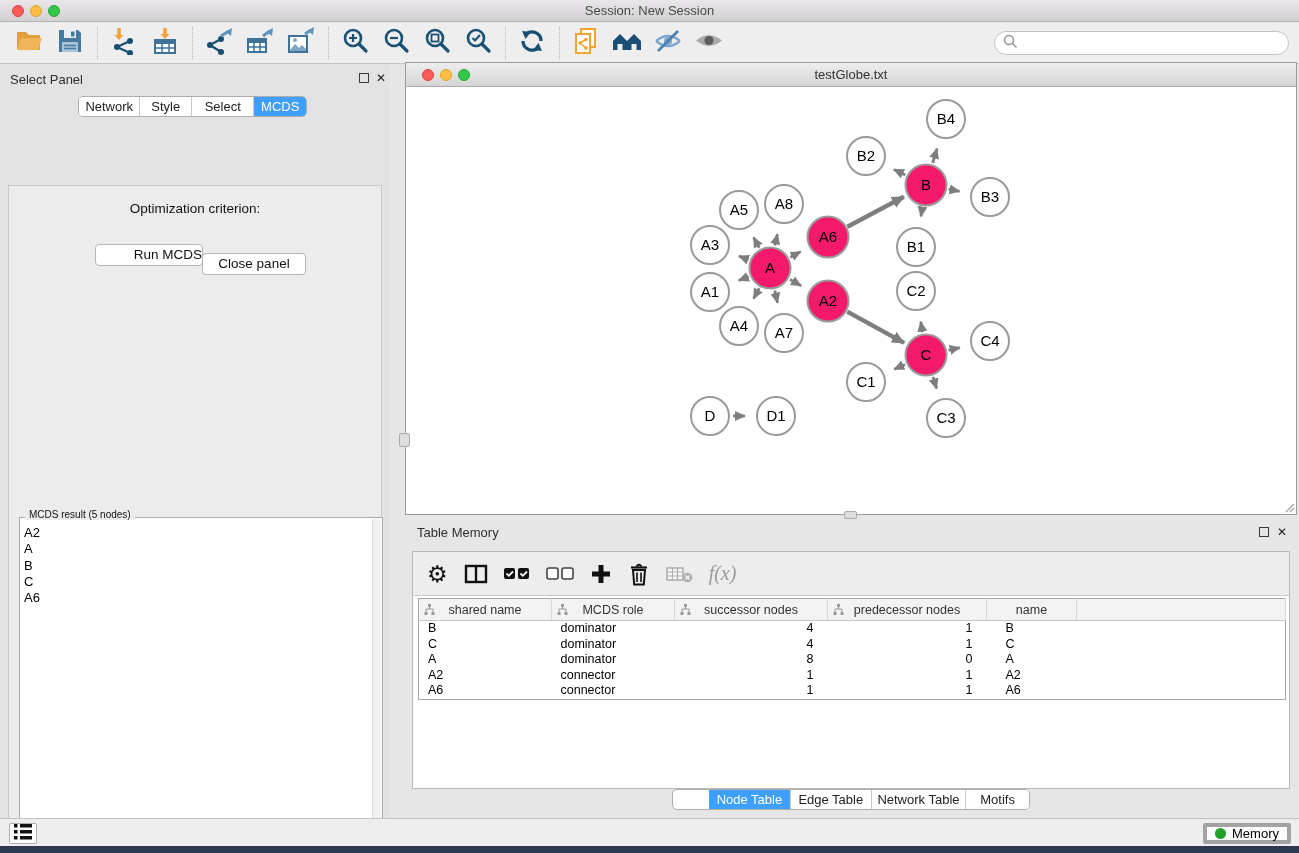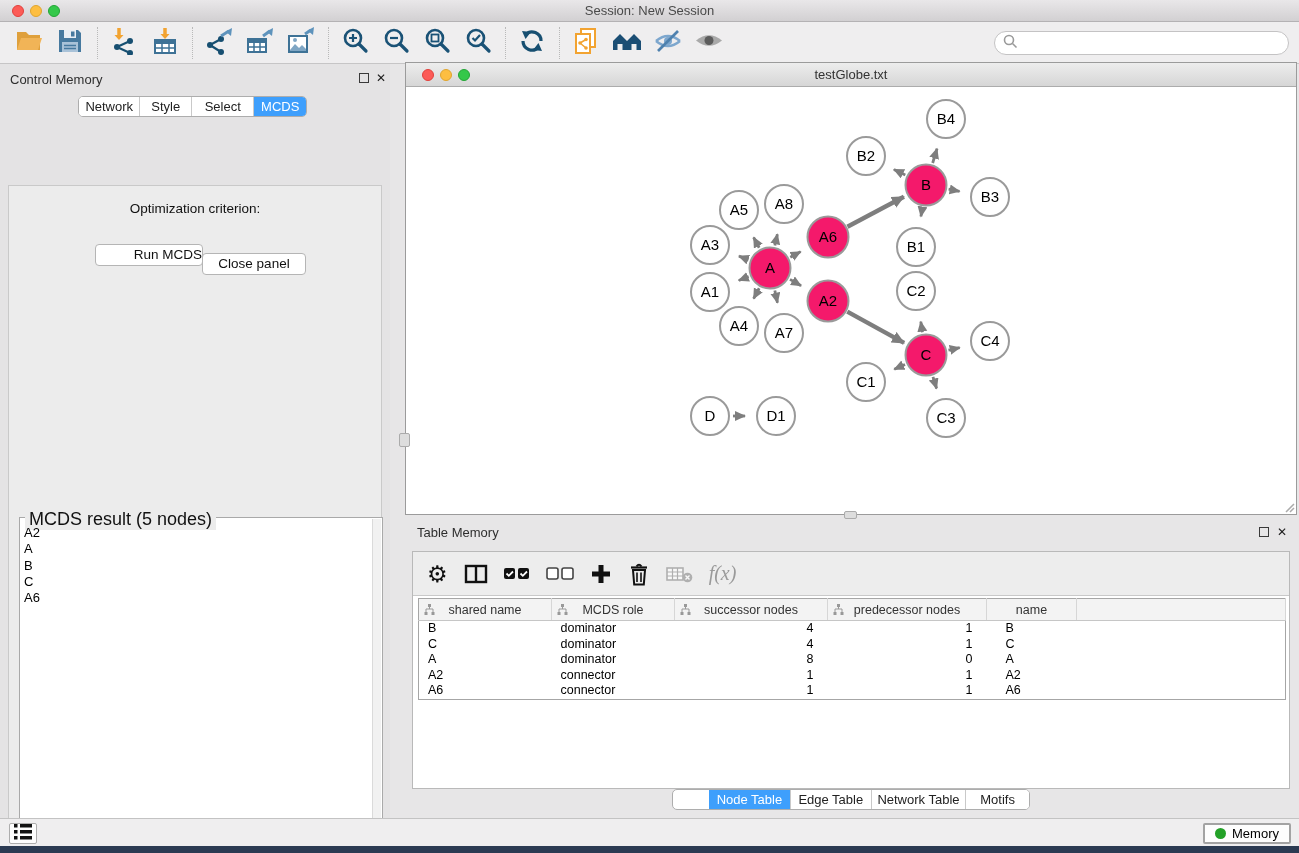--- a/index.html
+++ b/index.html
@@ -42,21 +42,21 @@
   .dropdown { position:absolute; left:34px; top:34px; width:314px; height:24px; background:#fff;
     border:1px solid #ABABAB; border-radius:4px; font-size:13.5px; color:#111; line-height:22px; padding-left:9px; }
   .dd-stepper { position:absolute; right:1px; top:1px; width:19px; height:20px; border-radius:0 3px 3px 0;
     background:linear-gradient(#6FB5FE,#2E8AF7); display:flex; flex-direction:column; align-items:center; justify-content:center; gap:2px; }
   .tri-up { width:0; height:0; border-left:4px solid transparent; border-right:4px solid transparent; border-bottom:5px solid #fff; }
   .tri-dn { width:0; height:0; border-left:4px solid transparent; border-right:4px solid transparent; border-top:5px solid #fff; }
   .btn { position:absolute; height:22px; background:#fff; border:1px solid #B5B5B5; border-radius:4px;
     font-size:13.5px; color:#111; text-align:center; line-height:20px; }
   .result-box { position:absolute; left:10px; top:331px; width:364px; height:348px;
     background:#fff; border:1px solid #A9A9A9; }
-  .result-title { position:absolute; left:5px; top:-9px; background:#ECECEC; padding:0 4px; font-size:18px; color:#111; }
+  .result-title { position:absolute; left:5px; top:-9px; background:#ECECEC; padding:0 4px; font-size:10px; color:#111; }
   .result-items { position:absolute; left:4px; top:7px; right:14px; bottom:4px; overflow:hidden; }
   .result-item { font-size:13px; color:#000; line-height:16.3px; }
   .result-scroll { position:absolute; right:1px; top:1px; width:9px; bottom:1px; background:#F1F1F1; border-left:1px solid #DADADA; }
 
   
   .net-window { position:absolute; left:405px; top:62px; width:892px; height:453px;
     border:1px solid #9B9B9B; background:#fff; }
   .net-titlebar { position:absolute; left:0; top:0; right:0; height:24px;
     background:linear-gradient(#EDEDED,#D6D6D6); border-bottom:1px solid #ACACAC; }
   .net-titlebar .title { position:absolute; left:0; right:0; top:4px; text-align:center; font-size:13px; color:#333; }
@@ -82,21 +82,21 @@
   td.cell-r { padding-right:14px; text-align:right; }
   td.cell-name { padding-left:19px; text-align:left; }
   td.cell-fill { }
 
   
   .statusbar { position:absolute; left:0; top:818px; width:1299px; height:28px;
     background:#EFEEEF; border-top:1px solid #C3C3C3; }
   .list-btn { position:absolute; left:9px; top:4px; width:28px; height:21px; background:#FDFDFD;
     border:1px solid #ADADAD; border-radius:2px; display:flex; align-items:center; justify-content:center; }
   .memory-btn { position:absolute; right:8px; top:4px; width:88px; height:21px; background:#FDFDFD;
-    border:2px solid #a3a3a3; border-radius:2px; display:flex; align-items:center; justify-content:center; gap:6px;
+    border:4px solid #a3a3a3; border-radius:2px; display:flex; align-items:center; justify-content:center; gap:6px;
     font-size:13px; color:#000; }
   .mem-dot { width:11px; height:11px; border-radius:50%; background:#23A127; }
   .desktop-strip { position:absolute; left:0; top:846px; width:1299px; height:7px; background:#2B3A52; }
 </style>
 </head>
 <body>
 
 <div class="app">
 
   <div class="titlebar">
@@ -259,21 +259,21 @@
     <div class="search-wrap">
       <span><svg width="15" height="15" viewBox="0 0 15 15">
             <circle cx="6" cy="6" r="4.5" stroke="#9A9A9A" stroke-width="1.6" fill="none"></circle>
             <path d="M9.5 9.5L13.5 13.5" stroke="#9A9A9A" stroke-width="1.6"></path>
           </svg></span>
       <input type="text" value="" style="">
     </div>
   </div>
 
   <div class="control-panel">
-    <div class="abs panel-title" style="left:10px; top:8px;">Control Memory</div>
+    <div class="abs panel-title" style="left:10px; top:8px;">Select Panel</div>
     <span class="abs float-icon" style="left:359px; top:9px;"></span>
     <span class="abs close-x" style="left:376px; top:8px;">✕</span>
 
     <div class="abs seg-group" style="left:78px; top:32px; width:229px;">
       <div class="seg" style="width:62px;">Network</div>
       <div class="seg" style="width:52px;">Style</div>
       <div class="seg" style="width:63px;">Select</div>
       <div class="seg active" style="width:52px;">MCDS</div>
     </div>
 

